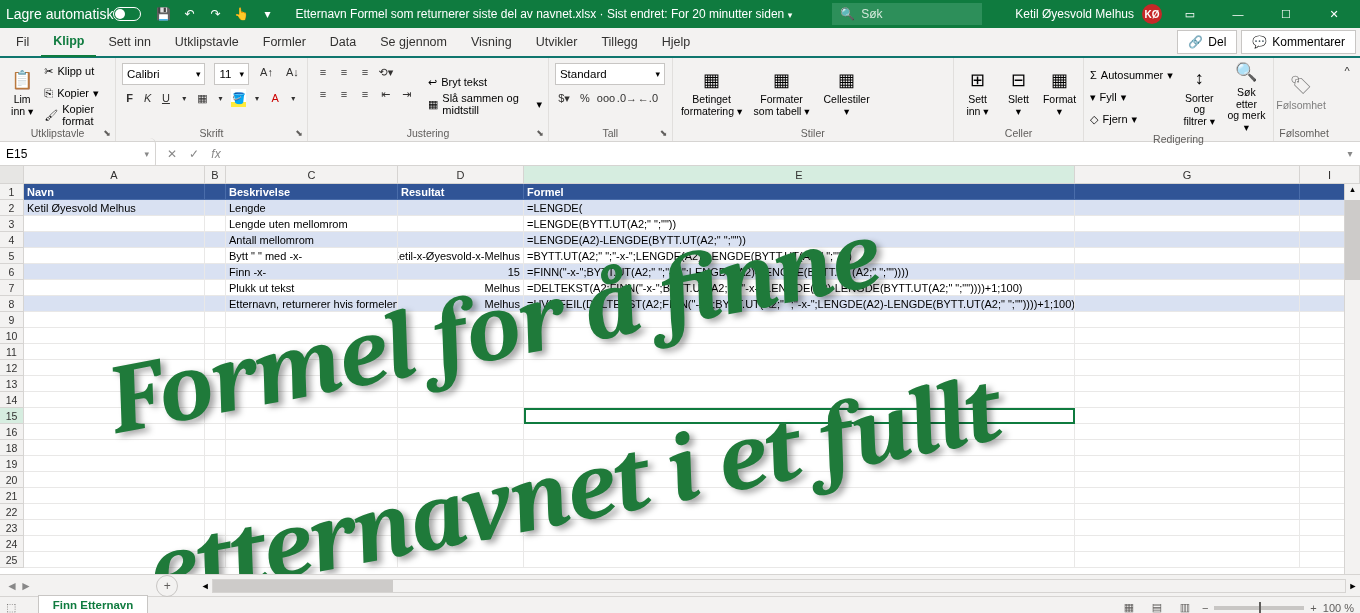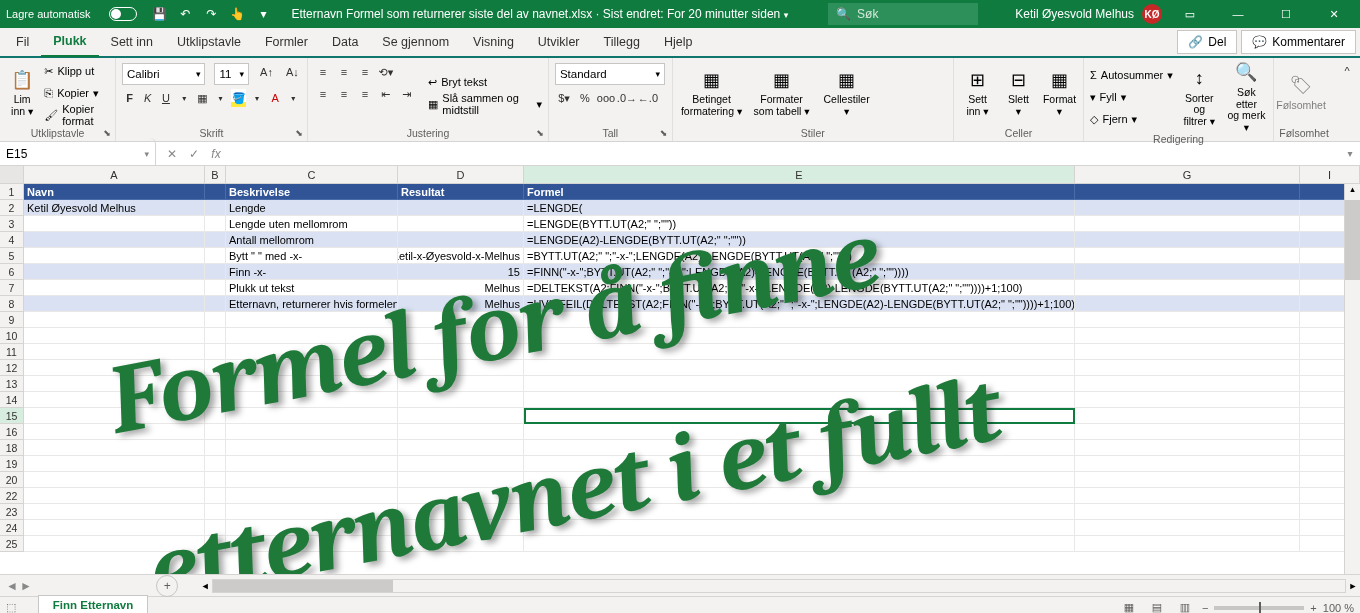--- a/index.html
+++ b/index.html
@@ -1,20 +1,20 @@
 <!DOCTYPE html>
 <html><head>
 <meta charset="utf-8">
 <style>
 * { margin: 0; padding: 0; box-sizing: border-box; font-family: 'Segoe UI', Tahoma, sans-serif; }
 body { width: 1360px; height: 613px; background: #fff; overflow: hidden; position: relative; font-size: 12px; }
 
 
 .title-bar { height: 28px; background: #0f7b3f; display: flex; align-items: center; color: #fff; padding: 0 6px; }
-.title-bar .autosave { display: flex; align-items: center; gap: 19px; font-size: 11px; text-align: center; }
+.title-bar .autosave { display: flex; align-items: center; gap: 0; font-size: 14px; text-align: center; }
 .toggle { width: 28px; height: 14px; border: 1px solid #fff; border-radius: 7px; position: relative; }
 .toggle::after { content: ''; width: 10px; height: 10px; background: #fff; border-radius: 50%; position: absolute; left: 1px; top: 1px; }
 .qat { display: flex; gap: 10px; margin-left: 14px; }
 .qat-icon { width: 16px; height: 16px; display: flex; align-items: center; justify-content: center; color: #fff; font-size: 12px; }
 .doc-title { margin-left: 20px; font-size: 12px; }
 .title-right { margin-left: auto; display: flex; align-items: center; gap: 8px; }
 .search-box { background: #2d8f5a; height: 22px; width: 150px; display: flex; align-items: center; padding: 0 8px; gap: 6px; color: #d4e9db; font-size: 12px; }
 .user-badge { width: 20px; height: 20px; border-radius: 50%; background: #c62828; display: flex; align-items: center; justify-content: center; font-size: 10px; font-weight: bold; }
 .win-btn { width: 40px; height: 28px; display: flex; align-items: center; justify-content: center; font-size: 11px; }
 
@@ -121,21 +121,21 @@
       </div>
     <div class="win-btn">▭</div>
     <div class="win-btn">—</div>
     <div class="win-btn">☐</div>
     <div class="win-btn">✕</div>
   </div>
 </div>
 
 <div class="ribbon-tabs">
   <div class="tab fil">Fil</div>
-  <div class="tab active">Plukk</div>
+  <div class="tab active">Klipp</div>
   <div class="tab">Sett inn</div>
   <div class="tab">Utklipstavle</div>
   <div class="tab">Formler</div>
   <div class="tab">Data</div>
   <div class="tab">Se gjennom</div>
   <div class="tab">Visning</div>
   <div class="tab">Utvikler</div>
   <div class="tab">Tillegg</div>
   <div class="tab">Hjelp</div>
   <div class="tabs-right">
@@ -531,20 +531,30 @@
         <div class="row-h">20</div>
         <div class="cell col-A"></div>
         <div class="cell col-B"></div>
         <div class="cell col-C"></div>
         <div class="cell col-D"></div>
         <div class="cell col-E"></div>
         <div class="cell col-G"></div>
         <div class="cell col-I"></div>
       </div>
       <div class="row">
+        <div class="row-h">21</div>
+        <div class="cell col-A"></div>
+        <div class="cell col-B"></div>
+        <div class="cell col-C"></div>
+        <div class="cell col-D"></div>
+        <div class="cell col-E"></div>
+        <div class="cell col-G"></div>
+        <div class="cell col-I"></div>
+      </div>
+      <div class="row">
         <div class="row-h">22</div>
         <div class="cell col-A"></div>
         <div class="cell col-B"></div>
         <div class="cell col-C"></div>
         <div class="cell col-D"></div>
         <div class="cell col-E"></div>
         <div class="cell col-G"></div>
         <div class="cell col-I"></div>
       </div>
       <div class="row">

